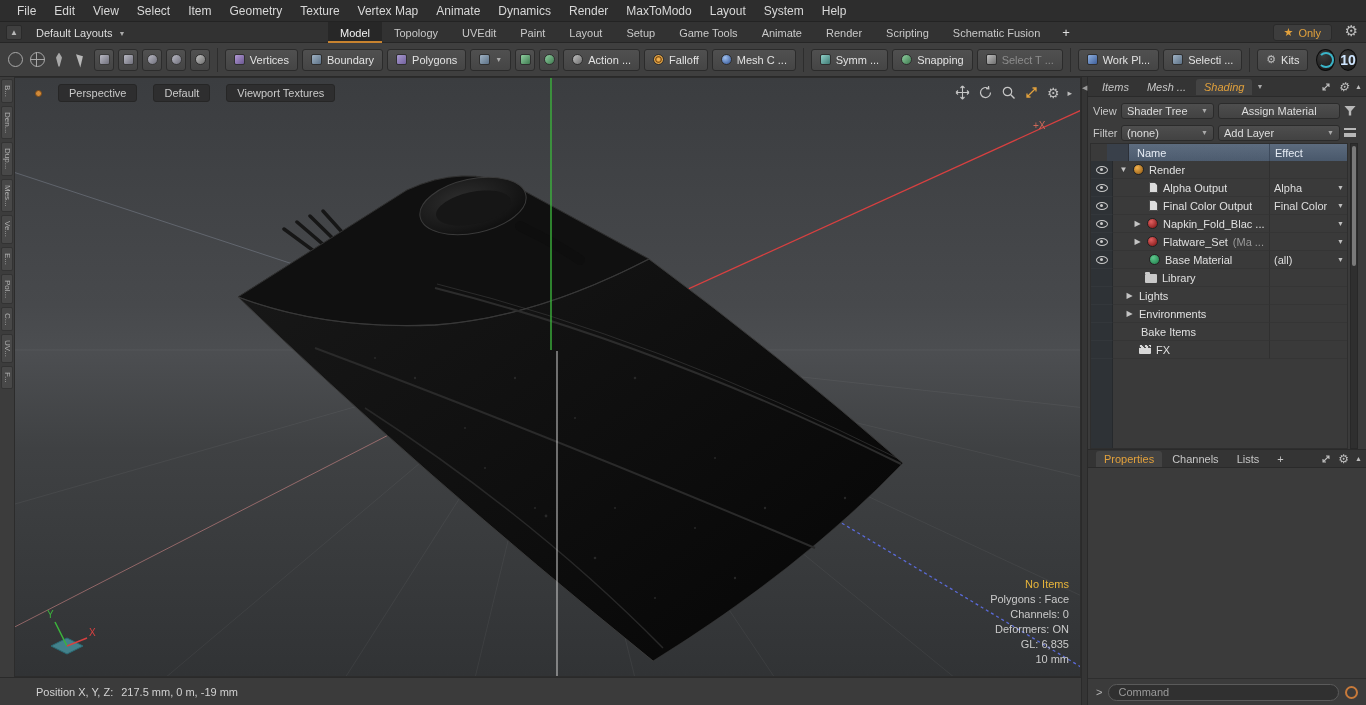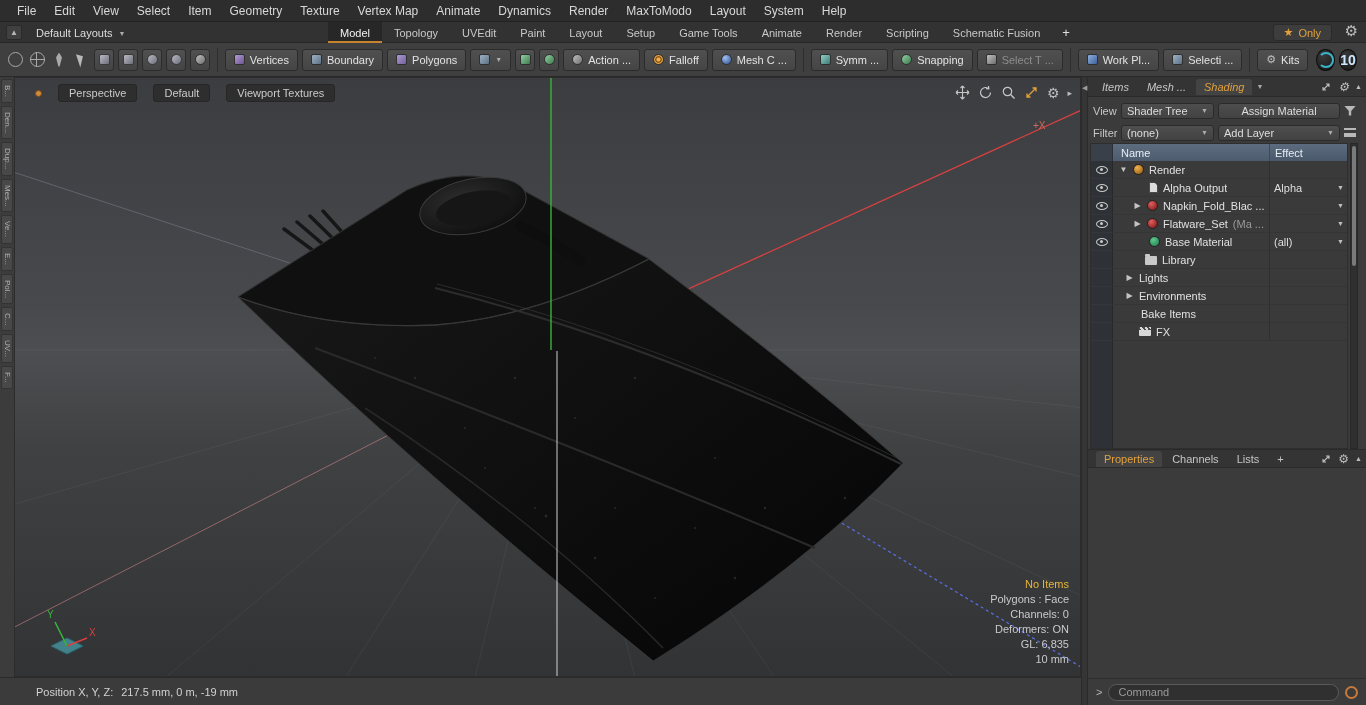--- a/index.html
+++ b/index.html
@@ -102,21 +102,21 @@
   .dropdown{height:16px;background:linear-gradient(#4e4e4e,#424242);border:1px solid #2b2b2b;border-radius:3px;
     display:flex;align-items:center;justify-content:space-between;font-size:11px;color:#dddddd;padding:0 5px;}
   .btn{height:16px;background:linear-gradient(#4e4e4e,#424242);border:1px solid #2b2b2b;border-radius:3px;
     display:flex;align-items:center;justify-content:center;font-size:11px;color:#dddddd;padding:0 6px;}
   .funnel{width:12px;height:10px;background:#b8b8b8;clip-path:polygon(0 0,100% 0,60% 55%,60% 100%,40% 100%,40% 55%);}
   .hamb{width:12px;height:9px;border-top:2px solid #b8b8b8;border-bottom:2px solid #b8b8b8;position:relative;}
   .hamb::after{content:"";position:absolute;left:0;right:0;top:2.5px;height:2px;background:#b8b8b8;}
   
   .rp-tree{position:absolute;left:2px;top:66px;width:258px;height:306px;display:flex;flex-direction:column;
     background:#3a3a3a;border:1px solid #2e2e2e;}
-  .thead{display:flex;height:17px;flex:0 0 17px;}
+  .thead{display:flex;height:17px;flex:0 0 17px;margin-left:16px;}
   .th-eye{width:22px;background:#39404a;border-right:1px solid #2c3038;}
   .th-name{flex:1;background:linear-gradient(#62718425,#62718425),linear-gradient(#5c6b7e,#49586b);
     color:#e6ecf4;font-size:11px;display:flex;align-items:center;padding-left:8px;}
   .th-effect{width:78px;background:linear-gradient(#5c6b7e,#49586b);color:#e6ecf4;font-size:11px;
     display:flex;align-items:center;padding-left:5px;border-left:1px solid #3d4a5c;}
   .trow{display:flex;height:18px;flex:0 0 18px;}
   .cell-eye{width:22px;background:#2e3236;border-right:1px solid #26292c;border-bottom:1px solid #33373b;
     display:flex;align-items:center;justify-content:center;}
   .eye-i{width:12px;height:8px;border:1px solid #c9c9c9;border-radius:50%;position:relative;}
   .eye-i::after{content:"";position:absolute;left:3px;top:1.5px;width:3px;height:3px;border-radius:50%;background:#c9c9c9;}
@@ -523,20 +523,33 @@
       <span class="cell-name" style="padding-left:36px">
         <span class="page-i"></span>
         <span class="nm">Alpha Output</span>
       </span>
       <span class="cell-effect">
           <span>Alpha</span>
         <span class="dd">▼</span>
         </span>
     </div>
 
+    <div class="trow">
+      <span class="cell-eye">
+          <span class="eye-i"></span>
+        </span>
+      <span class="cell-name" style="padding-left:36px">
+        <span class="page-i"></span>
+        <span class="nm">Final Color Output</span>
+      </span>
+      <span class="cell-effect">
+          <span>Final Color</span>
+        <span class="dd">▼</span>
+        </span>
+    </div>
 
 
     <div class="trow">
       <span class="cell-eye">
           <span class="eye-i"></span>
         </span>
       <span class="cell-name" style="padding-left:20px">
         <span class="tri">▶</span>
         <span class="ball red"></span>
         <span class="nm">Napkin_Fold_Blac ...</span>

